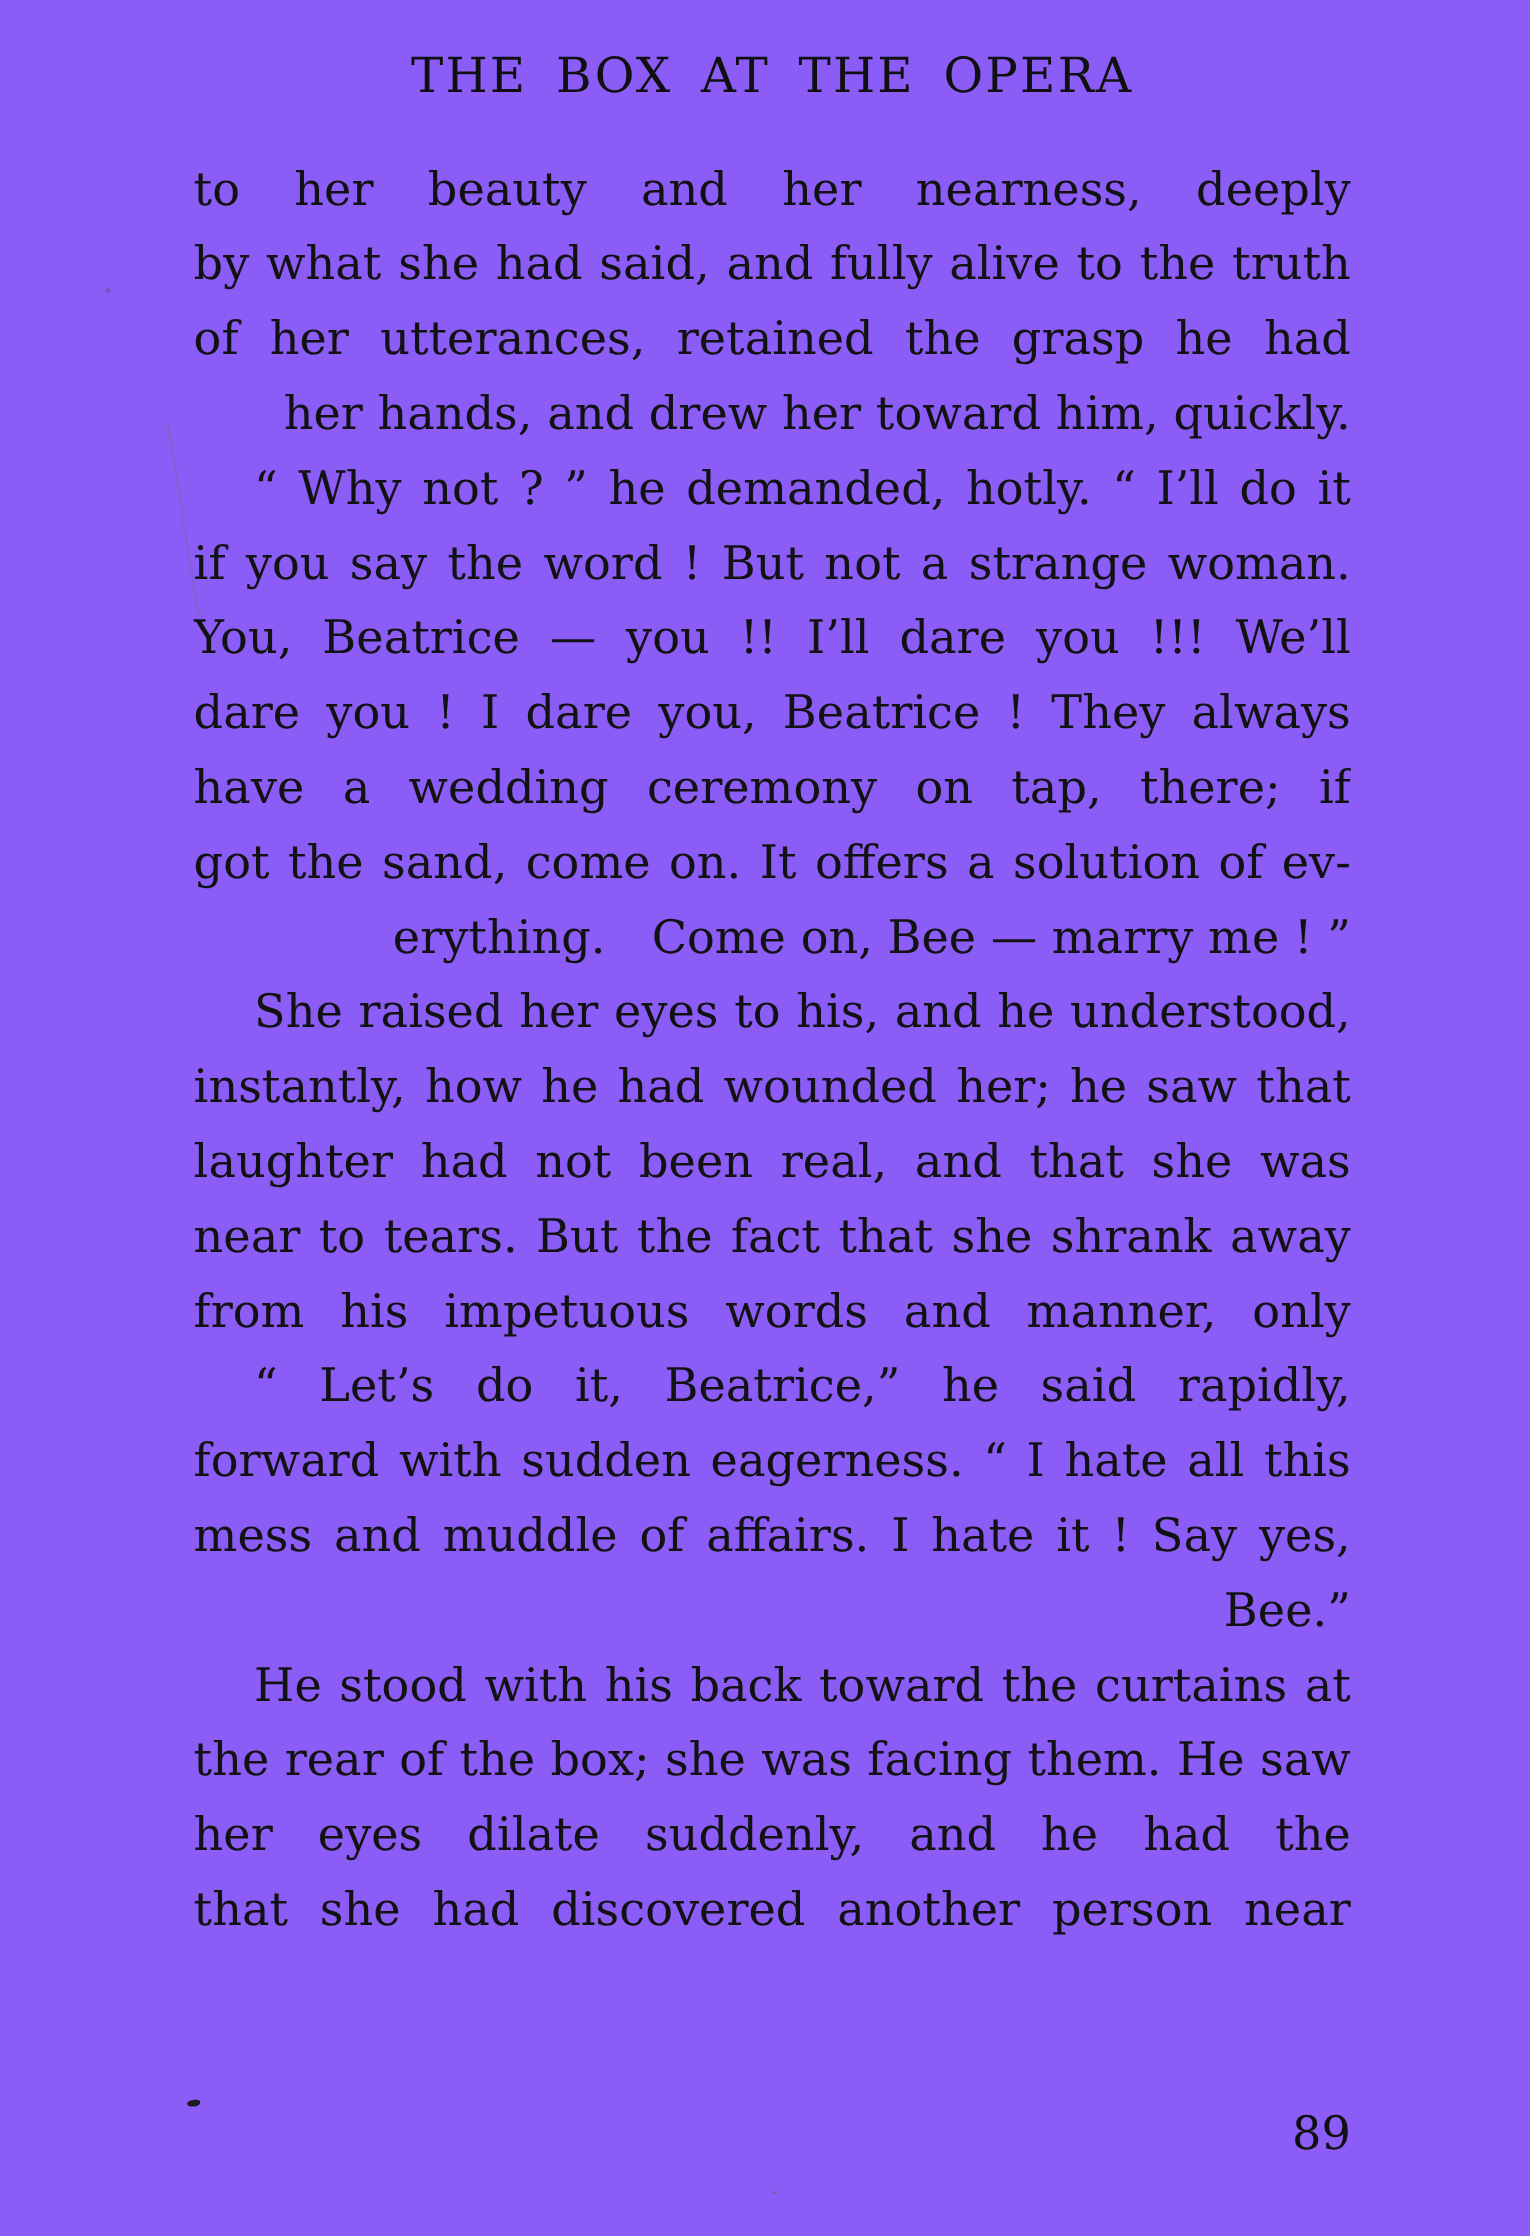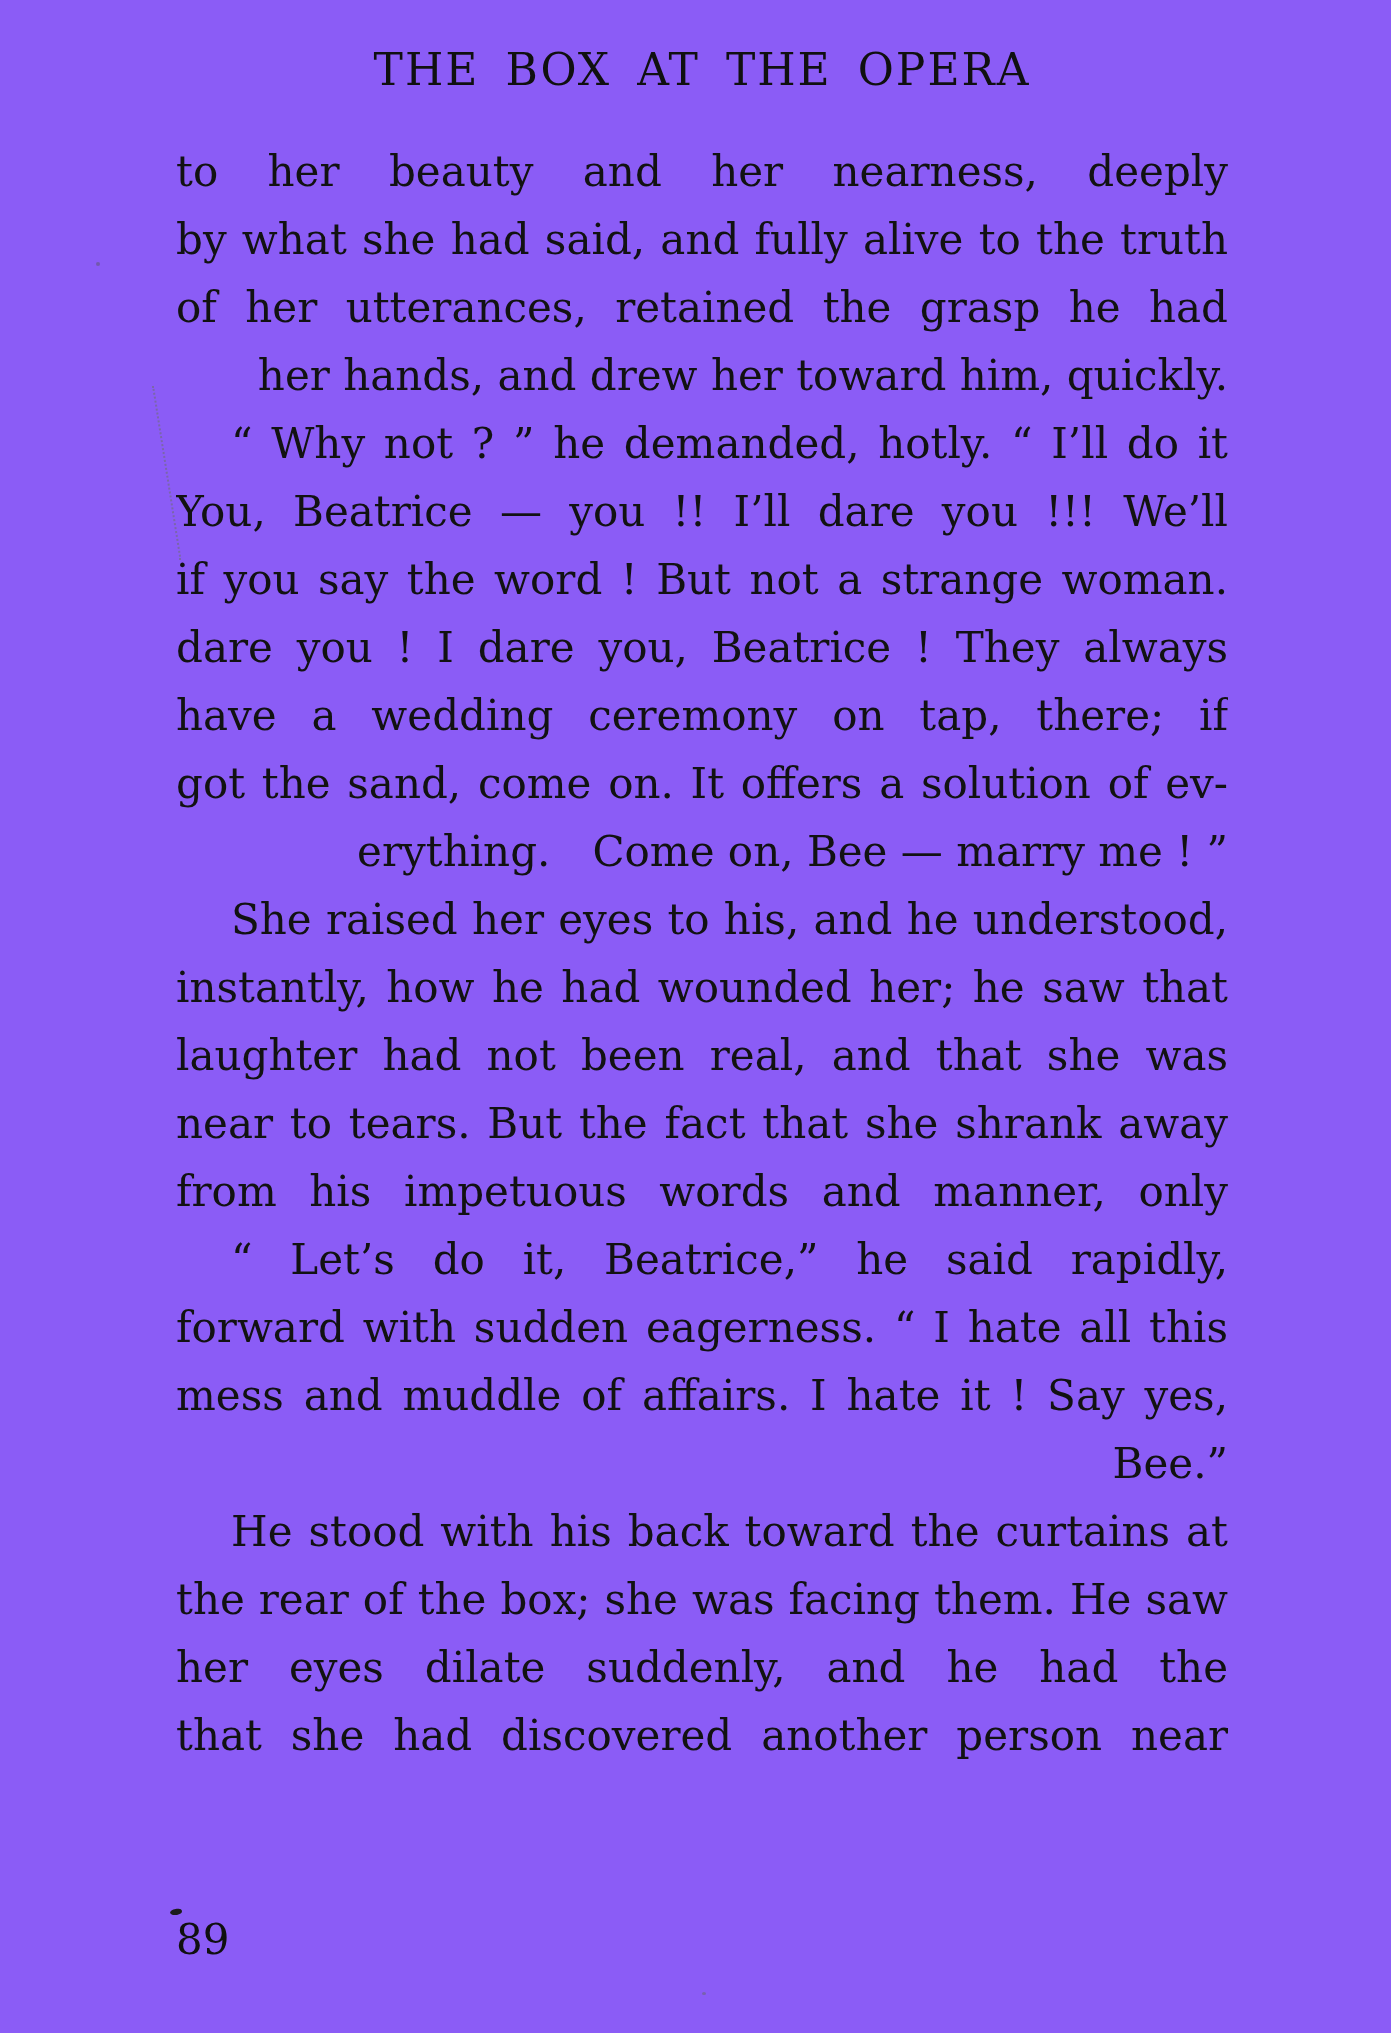--- a/index.html
+++ b/index.html
@@ -47,21 +47,21 @@
     text-align-last: justify;
   }
   .line.indent {
     text-indent: 55px;
   }
   .page-number {
     position: absolute;
     top: 1906px;
     left: 176px;
     width: 1052px;
-    text-align: left;
+    text-align: right;
     font-size: 42px;
     line-height: 68px;
     color: #101010;
   }
   
   .art-scratch {
     position: absolute;
     left: 152px;
     top: 386px;
     height: 176px;
@@ -113,22 +113,22 @@
 
     <div>
       <div class="line j">to her beauty and her nearness, deeply impressed</div>
       <div class="line j">by what she had said, and fully alive to the truth</div>
       <div class="line j">of her utterances, retained the grasp he had upon</div>
       <div class="line">her hands, and drew her toward him, quickly.</div>
     </div>
 
     <div>
       <div class="line j indent">“ Why not ? ” he demanded, hotly.  “ I’ll do it</div>
+      <div class="line j">if you say the word !  But not a strange woman.</div>
       <div class="line j">You, Beatrice — you !!  I’ll dare you !!!  We’ll</div>
-      <div class="line j">if you say the word !  But not a strange woman.</div>
       <div class="line j">dare you !  I dare you, Beatrice !  They always</div>
       <div class="line j">have a wedding ceremony on tap, there; if you’ve</div>
       <div class="line j">got the sand, come on.  It offers a solution of ev-</div>
       <div class="line">erything. Come on, Bee — marry me ! ”</div>
     </div>
 
     <div>
       <div class="line j indent">She raised her eyes to his, and he understood,</div>
       <div class="line j">instantly, how he had wounded her; he saw that her</div>
       <div class="line j">laughter had not been real, and that she was very</div>

